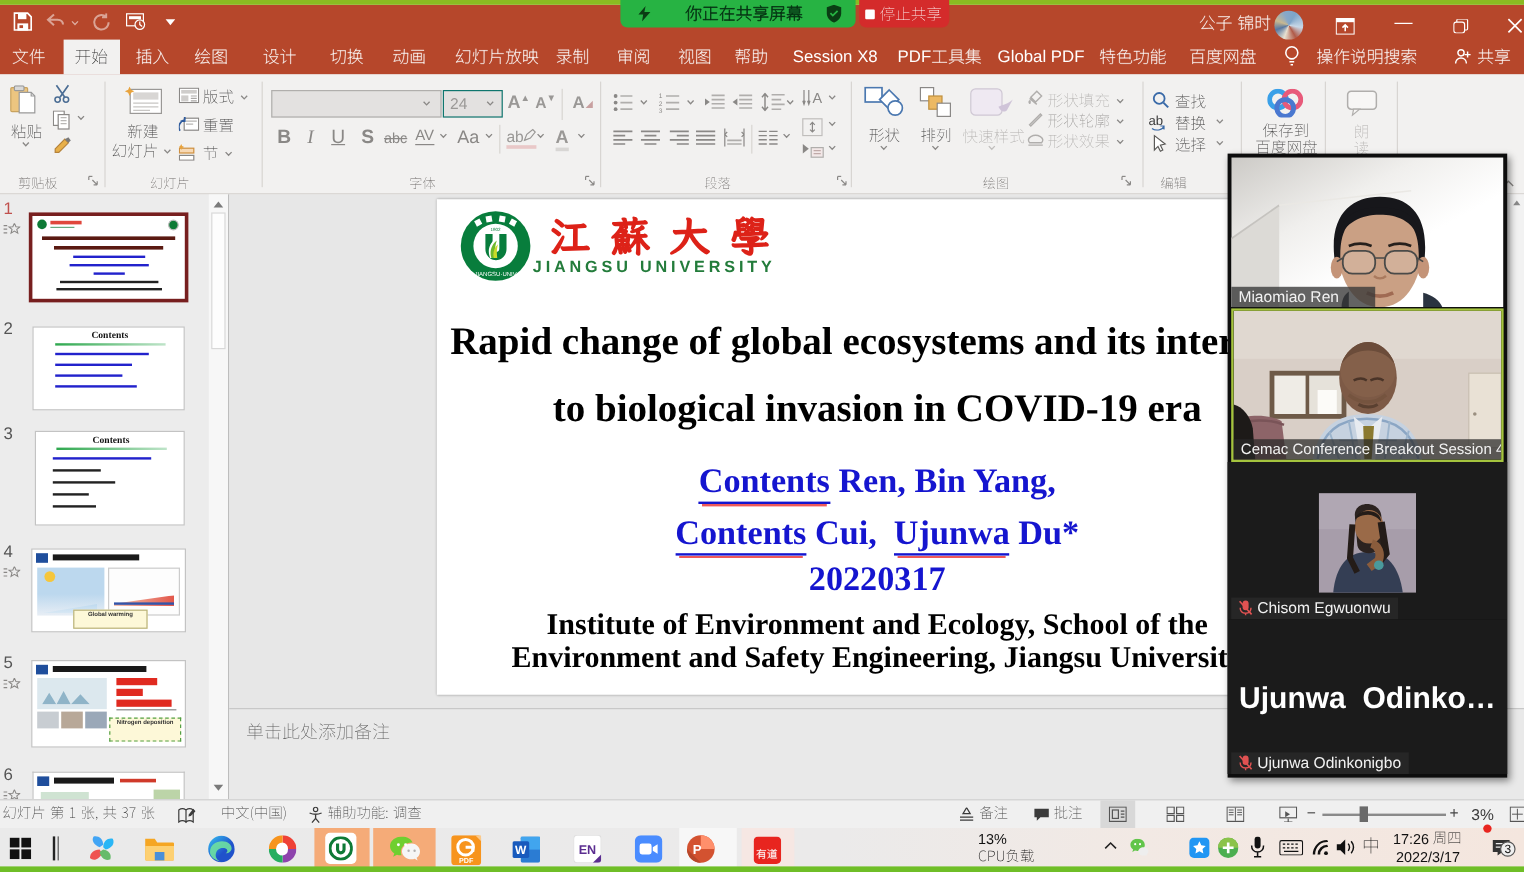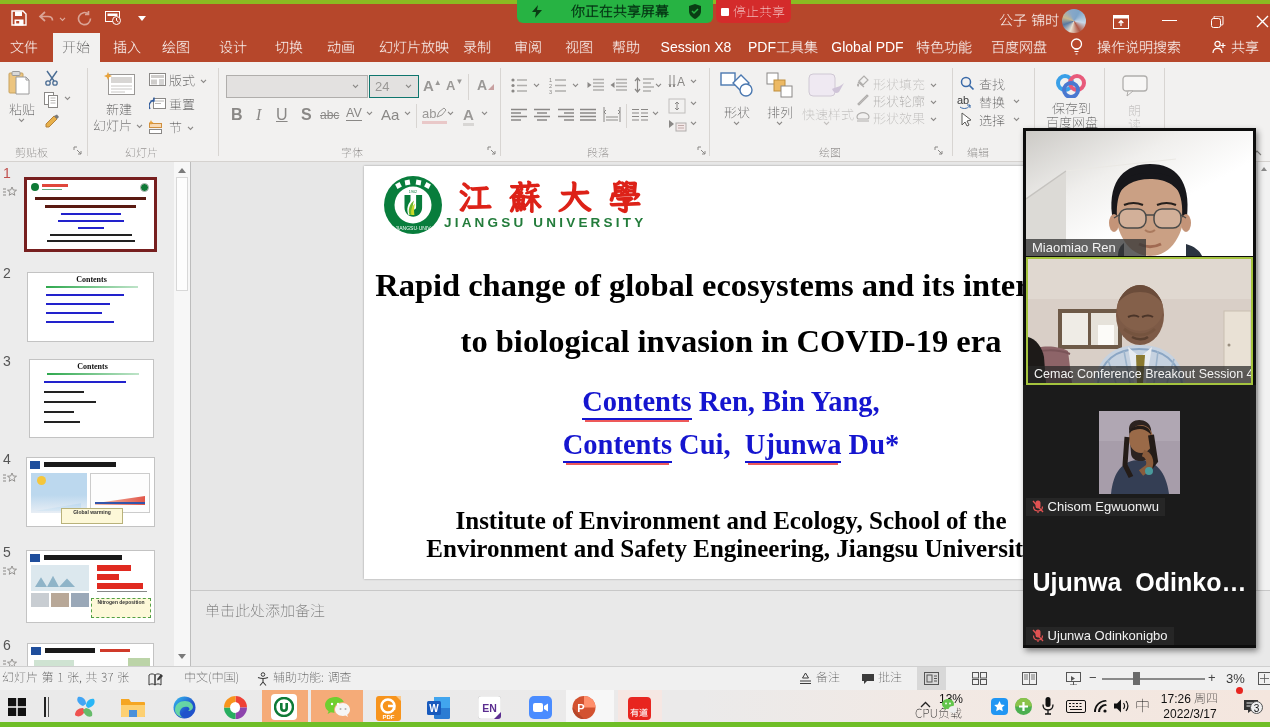--- a/index.html
+++ b/index.html
@@ -692,20 +692,21 @@
     </svg>
     <div class="abs" style="left:94px;top:13px"><svg class="" style="vertical-align:-6.1px;" width="201" height="36" viewBox="0 0 201 36" fill="#dd2218" stroke="#dd2218" stroke-width="50">
         <path transform="translate(0.0,29.9) scale(0.034000,-0.034000)" d="M135 -60H137Q150 -60 157.5 -47.0Q165 -34 178 -12Q212 46 241.5 103.5Q271 161 293.5 210.0Q316 259 328.5 292.5Q341 326 341 335Q341 345 334 345Q323 345 310 322Q271 255 218.5 173.5Q166 92 113 17Q97 -7 78 -14Q68 -17 68 -24Q68 -30 84.5 -42.5Q101 -55 135 -60ZM226 374Q237 374 248.5 390.0Q260 406 260 415Q260 421 244.5 434.5Q229 448 206.0 465.0Q183 482 159.0 498.0Q135 514 117.0 524.5Q99 535 94 535Q87 535 77.5 522.0Q68 509 68 500Q68 490 83 481Q112 462 145.5 435.5Q179 409 206 385Q219 374 226 374ZM379 19 944 37Q953 38 959.5 40.5Q966 43 966 50Q966 58 956.0 70.5Q946 83 933.0 92.5Q920 102 912 102Q909 102 901 100Q891 97 879.5 96.5Q868 96 854 95L662 89L665 568L861 580Q871 581 878.0 584.0Q885 587 885 594Q885 603 874.0 615.0Q863 627 849.5 636.0Q836 645 829 645Q824 645 816 642Q806 638 794.0 635.5Q782 633 770 632L446 612H434Q412 612 395 616Q394 616 393.5 616.5Q393 617 391 617Q384 617 384 611Q384 610 384.5 609.5Q385 609 385 608Q393 582 416 559Q420 555 438 555Q444 555 451.0 555.0Q458 555 466 556L601 564L596 87L358 79Q347 79 331.5 80.5Q316 82 301 85H297Q291 85 291 80Q291 76 297.0 64.0Q303 52 311.0 40.5Q319 29 323 24Q329 18 351 18Q357 18 364.0 18.5Q371 19 379 19ZM328 604Q340 621 340 628Q340 637 325 649Q314 659 292.0 677.0Q270 695 245.5 713.5Q221 732 201.5 745.0Q182 758 174.0 758.0Q166 758 159.5 750.0Q153 742 149.5 733.5Q146 725 146 723Q146 716 160 705Q191 682 223.5 653.5Q256 625 283 599Q296 586 304 586Q315 586 328 604Z"></path>
         <path transform="translate(50.0,29.9) scale(0.034000,-0.034000)" d="M133 70Q123 35 109.5 7.5Q96 -20 79 -46Q76 -50 76 -55Q76 -64 88.5 -74.5Q101 -85 112 -85Q121 -85 133.0 -65.0Q145 -45 155.5 -17.5Q166 10 173.0 34.0Q180 58 180 65Q180 75 172.0 79.0Q164 83 156.5 84.0Q149 85 148 85Q136 85 133 70ZM266 68Q260 86 246 86Q229 86 224.0 80.0Q219 74 219 69Q219 63 222 55Q231 28 236.5 3.5Q242 -21 245 -50Q247 -71 263 -71Q281 -71 290.0 -63.0Q299 -55 299 -48Q299 -47 291.0 -11.5Q283 24 266 68ZM412 -27Q412 -16 394.5 14.5Q377 45 354 82Q346 95 335 95Q333 95 320.5 91.5Q308 88 308 77Q308 71 313 61Q326 37 336.5 15.5Q347 -6 357 -35Q365 -55 375 -55Q384 -55 398.0 -45.5Q412 -36 412 -27ZM516 1Q516 6 505.5 24.0Q495 42 480.0 62.5Q465 83 451.0 98.0Q437 113 429 113Q420 113 411.0 106.0Q402 99 402.0 93.0Q402 87 409 78Q426 56 438.5 34.5Q451 13 462 -11Q469 -27 480 -27Q486 -27 501.0 -19.0Q516 -11 516 1ZM285 237V168L206 165L200 233ZM421 244 412 173 332 170 334 239ZM286 343V279L196 275L191 338ZM435 350 427 287 335 282 336 345ZM246 452 354 460Q340 441 327.5 423.5Q315 406 298 387L190 381L172 385Q192 401 210.5 417.5Q229 434 246 452ZM210 121 467 132Q475 133 480.0 134.0Q485 135 485.0 140.0Q485 145 480.0 153.5Q475 162 462 177L489 345Q490 350 492.5 354.5Q495 359 495 365Q495 372 484.0 383.5Q473 395 452 395H446L358 390Q372 404 384.5 418.0Q397 432 410 450Q413 455 420.0 460.0Q427 465 427.0 473.0Q427 481 418.5 489.0Q410 497 400.0 502.5Q390 508 383 508Q381 508 378.5 507.5Q376 507 374 507L289 500Q315 531 321.5 542.0Q328 553 328 557Q328 567 316.5 577.0Q305 587 292.0 594.5Q279 602 272 602Q262 602 262 587Q261 561 239.0 526.5Q217 492 186.0 455.5Q155 419 124.5 388.0Q94 357 74 339Q62 327 62 320Q62 315 68 315Q70 315 74.5 317.0Q79 319 92.5 328.0Q106 337 136 357Q138 350 139.5 340.5Q141 331 142 318L154 184Q155 174 155.5 165.5Q156 157 156 146V130Q156 126 155.5 123.5Q155 121 155 118Q155 105 164.0 97.5Q173 90 183.5 87.0Q194 84 198 84Q211 84 211 100V105ZM676 216V92Q676 53 674.5 21.0Q673 -11 668 -46Q667 -49 667.0 -52.0Q667 -55 667 -58Q667 -72 677.0 -81.5Q687 -91 698.5 -95.0Q710 -99 715 -99Q730 -99 730 -78V-48Q730 -19 729.5 27.0Q729 73 728.5 123.5Q728 174 728 217Q728 231 727.0 248.0Q726 265 725 278L724 290Q748 240 782.0 192.5Q816 145 850.5 106.5Q885 68 908 44Q916 36 923 36Q931 36 942.0 43.0Q953 50 961.5 58.0Q970 66 970 69Q970 75 962 81Q916 119 880.0 157.0Q844 195 812.0 238.0Q780 281 745 333L892 342Q910 344 910 354Q910 362 901.5 371.5Q893 381 882.0 388.0Q871 395 861 395Q854 395 845 392Q821 385 787 383L728 380L727 498Q753 506 778.0 516.5Q803 527 828 540Q836 544 836 553Q836 564 826.0 575.5Q816 587 804.5 595.0Q793 603 788.0 603.0Q783 603 781 598Q774 585 766.0 577.5Q758 570 750 565Q706 541 658.0 520.5Q610 500 552 481Q525 474 525 463Q525 455 545 455Q553 455 589.5 460.5Q626 466 673 481L674 376L583 370H569Q544 370 523 374Q520 375 516 375Q510 375 510 370Q510 367 511 365Q519 340 533.0 330.5Q547 321 568 321Q575 321 582.5 321.5Q590 322 600 323L648 327Q614 254 580.0 198.5Q546 143 506 92Q493 76 493 66Q493 60 499 60Q507 60 524.5 74.5Q542 89 564.0 113.0Q586 137 608.0 164.5Q630 192 647 219Q655 230 664.5 252.5Q674 275 680 289L679 276Q678 264 677.0 247.0Q676 230 676 216ZM628 652 892 667Q914 669 914 680Q914 687 906.5 697.5Q899 708 888.0 716.5Q877 725 866 725Q859 725 851 722Q831 715 801 714L647 705L664 760Q665 762 665 767Q665 777 654.5 785.5Q644 794 630.0 800.0Q616 806 604.5 809.5Q593 813 591 813Q583 813 583 807Q583 804 586 798Q591 789 592.5 781.0Q594 773 594 766V759Q591 732 585 702L410 692L400 761Q399 770 391.5 777.0Q384 784 362 788Q346 791 335 791Q314 791 314 782Q314 777 321 770Q330 761 336.5 748.5Q343 736 344 730L350 688L149 677Q145 677 140.5 676.5Q136 676 132 676Q113 676 96 680Q94 681 90 681Q82 681 82 675Q82 672 88.5 658.5Q95 645 107 634Q117 625 141 625Q146 625 151.5 625.0Q157 625 164 626L358 637L360 625Q361 620 361.0 615.5Q361 611 361 606V584Q361 569 372.0 561.5Q383 554 395.0 551.5Q407 549 411 549Q428 549 428 567V573L418 640L573 649Q560 601 554.5 580.5Q549 560 548.0 555.5Q547 551 547 549Q547 531 558 531Q564 531 572.5 539.5Q581 548 594.5 574.0Q608 600 628 652Z"></path>
         <path transform="translate(100.0,29.9) scale(0.034000,-0.034000)" d="M530 437 872 456Q883 457 891.0 461.5Q899 466 899 475Q899 485 887.5 497.0Q876 509 862.5 518.0Q849 527 841 527Q836 527 832 525Q822 521 813.0 519.0Q804 517 793 516L502 499Q510 555 514.5 614.0Q519 673 521 736V739Q521 755 509.0 765.0Q497 775 481.0 780.5Q465 786 452.5 788.0Q440 790 438 790Q428 790 428 783Q428 778 432 771Q439 760 443.0 748.0Q447 736 447 721Q447 663 443.0 605.5Q439 548 430 495L172 480H159Q148 480 136.5 481.0Q125 482 114 484Q113 484 112.0 484.5Q111 485 110 485Q103 485 103 479Q103 475 104 473Q115 444 127.0 431.0Q139 418 163 418Q170 418 178.0 418.5Q186 419 194 419L418 431Q408 389 387.5 332.5Q367 276 327.0 212.5Q287 149 221.0 84.0Q155 19 55 -41Q33 -54 33 -65Q33 -73 45 -73Q49 -73 76.0 -63.0Q103 -53 145.0 -30.5Q187 -8 236.0 28.0Q285 64 333.5 116.5Q382 169 421.5 239.5Q461 310 483 400Q532 299 587.5 222.0Q643 145 697.5 90.0Q752 35 798.0 0.5Q844 -34 873.0 -50.5Q902 -67 906 -67Q914 -67 928.5 -57.0Q943 -47 954.5 -35.5Q966 -24 966 -19Q966 -12 948 -3Q858 41 780.0 108.5Q702 176 639.0 260.5Q576 345 530 437Z"></path>
         <path transform="translate(150.0,29.9) scale(0.034000,-0.034000)" d="M552 112 919 126Q926 127 931.5 130.0Q937 133 937 140Q937 144 929.5 155.0Q922 166 909.0 176.0Q896 186 880 186Q873 186 870 185Q854 181 837.5 178.5Q821 176 799 175L539 165L532 183Q576 203 614.5 224.0Q653 245 697 278Q702 281 710.5 286.0Q719 291 719 299Q719 303 713.0 312.0Q707 321 696.0 329.0Q685 337 669 337Q665 337 660.5 336.5Q656 336 650 336L334 318H320Q308 318 296.5 319.0Q285 320 275 323Q272 324 268 324Q258 324 258 317Q258 314 261 309Q269 295 282.5 281.0Q296 267 323 267Q330 267 337.0 267.0Q344 267 354 268L625 286Q600 267 573.5 252.5Q547 238 511 222Q500 241 487 241Q484 241 475.0 238.5Q466 236 458.0 230.5Q450 225 450 217Q450 212 457 201Q469 185 479 162L153 149H140Q125 149 112.5 150.5Q100 152 85 155Q84 155 82.5 155.5Q81 156 80 156Q73 156 73 150Q73 146 74 144Q76 140 81.5 128.5Q87 117 100.0 107.0Q113 97 134 97Q140 97 147.0 97.5Q154 98 163 98L494 110Q500 76 500 37Q500 8 497 -21Q497 -22 496.5 -23.5Q496 -25 496 -26Q493 -32 488 -32Q481 -32 456.0 -25.5Q431 -19 400.5 -9.0Q370 1 348 9Q330 15 321.0 15.0Q312 15 312 10Q312 3 327.0 -10.5Q342 -24 365.0 -39.5Q388 -55 413.5 -69.0Q439 -83 462.0 -92.0Q485 -101 498 -101Q508 -101 523.0 -94.0Q538 -87 549.5 -63.0Q561 -39 561 12Q561 19 560.5 25.5Q560 32 560 39Q559 59 557.0 77.5Q555 96 552 112ZM499 503Q513 493 526.5 481.0Q540 469 553 458Q564 449 572 449Q581 449 590.5 462.5Q600 476 600.0 484.0Q600 492 586.0 503.5Q572 515 557.0 525.0Q542 535 538 537Q539 538 550.5 549.5Q562 561 574.0 574.5Q586 588 586 593Q586 602 577.5 611.0Q569 620 558.0 626.0Q547 632 540 632Q532 632 530 624Q529 615 522.5 600.5Q516 586 496 563Q464 584 448.5 593.0Q433 602 427.5 604.0Q422 606 420 606Q415 606 406.5 596.0Q398 586 398 578Q398 571 411.0 564.0Q424 557 437.0 548.0Q450 539 464 528Q451 512 434.0 496.5Q417 481 400 468Q375 449 375 440Q375 435 382 435Q387 435 398.5 438.5Q410 442 434.0 456.5Q458 471 499 503ZM500 681Q522 665 547 643Q557 633 566.0 633.0Q575 633 584.0 647.0Q593 661 593 667Q593 672 586.0 681.0Q579 690 541 715Q552 724 562.5 736.0Q573 748 584 758Q588 762 588 769Q588 783 572.0 797.0Q556 811 545 811Q537 811 534 803Q526 778 513.5 760.5Q501 743 499 741Q459 768 441.0 777.0Q423 786 417 786Q409 786 400 774Q394 765 394 759Q394 754 397.5 750.5Q401 747 405 744Q419 736 434.5 725.5Q450 715 466 704Q437 672 404 645Q383 628 383 618Q383 613 390 613Q403 613 425.0 626.5Q447 640 468.5 656.5Q490 673 500 681ZM163 368 845 401Q834 376 820.0 355.0Q806 334 785 308Q772 292 772 281Q772 273 780 273Q785 273 800.0 281.0Q815 289 843.0 315.0Q871 341 912 394Q914 397 920.0 402.5Q926 408 926 416Q926 429 912.5 440.0Q899 451 885 451Q881 451 876.5 450.5Q872 450 866 450L799 447L827 730Q827 735 828.5 739.0Q830 743 830 747Q830 758 821.0 765.0Q812 772 801.5 775.5Q791 779 785 779H777L660 770H649Q632 770 617 773Q614 774 611 774Q606 774 606 769Q606 768 608.5 756.0Q611 744 621.5 732.0Q632 720 655 720Q660 720 664.5 720.5Q669 721 674 721L763 727L759 665L665 658H655Q639 658 622 661Q621 661 619.5 661.5Q618 662 617 662Q611 662 611 656Q611 655 614.5 644.0Q618 633 628.0 622.5Q638 612 658 612Q662 612 665.5 612.5Q669 613 673 613L755 619L751 562L661 556H651Q636 556 619 559Q618 559 616.5 559.5Q615 560 614 560Q608 560 608 555L611 544Q614 532 623.5 520.5Q633 509 651 509Q656 509 660.5 509.5Q665 510 670 510L748 515L742 444L258 419L252 494L364 502Q388 504 388 517Q388 526 378.5 534.0Q369 542 358.5 547.5Q348 553 343 553Q339 553 333 551Q319 545 299 544L248 540L244 597L358 606Q381 608 381 620Q381 626 368.0 641.5Q355 657 338 657Q334 657 331.5 656.5Q329 656 326 655Q308 650 291 648L241 643L237 695Q271 706 299.5 719.0Q328 732 365 751Q372 755 372.0 763.0Q372 771 365.0 784.0Q358 797 349.0 807.5Q340 818 332 818Q325 818 322 808Q317 795 292.0 773.5Q267 752 227 738Q188 753 177 753Q169 753 169 746Q169 740 174 725Q177 715 179.5 699.0Q182 683 183 666L203 416L172 415L175 433Q176 437 176 443Q176 450 172.0 456.0Q168 462 154 466Q151 466 148.5 466.5Q146 467 144 467Q131 467 128.0 462.0Q125 457 123 446Q116 402 103.5 359.5Q91 317 71 279Q68 275 68 269Q68 259 83.0 247.5Q98 236 113 236Q118 236 123.5 242.5Q129 249 138.5 276.5Q148 304 163 368Z"></path>
       </svg></div>
     <div class="abs" style="left:80px;top:49px;font-size:13.5px;font-weight:bold;color:#237c3b;letter-spacing:3.2px">JIANGSU UNIVERSITY</div>
     <div class="abs tserif" style="left:0;top:91px;width:734px;text-align:center;font-size:32.5px;line-height:56px;font-weight:bold;color:#000;white-space:nowrap">Rapid change of global ecosystems and its intercept<br>to biological invasion in COVID-19 era</div>
     <div class="abs tserif" style="left:0;top:214px;width:734px;text-align:center;font-size:28.5px;line-height:43px;font-weight:bold;color:#1515cf"><span class="ul">Contents</span> Ren, Bin Yang,<br><span class="ul">Contents</span> Cui,&nbsp; <span class="ul">Ujunwa</span> Du*</div>
+    <div class="abs tserif" style="left:0;top:296px;width:734px;text-align:center;font-size:28.5px;line-height:43px;font-weight:bold;color:#1515cf">20220317</div>
     <div class="abs tserif" style="left:0;top:341px;width:734px;text-align:center;font-size:25px;line-height:27.5px;font-weight:bold;color:#000;white-space:nowrap">Institute of Environment and Ecology, School of the<br>Environment and Safety Engineering, Jiangsu University</div>
   </div>
   <div id="notes" class="abs">
     <div class="ph"><svg class="" style="vertical-align:-2.8px;" width="121" height="16" viewBox="0 0 121 16" fill="#595959">
         <path transform="translate(0.0,13.2) scale(0.015000,-0.015000)" d="M482 643H513V-71H482ZM189 452V305H819V452ZM189 626V481H819V626ZM160 656H849V276H160ZM60 152H943V123H60ZM255 813 279 826Q311 791 343.0 748.5Q375 706 390 675L366 659Q350 690 318.5 734.0Q287 778 255 813ZM736 829 765 815Q737 769 701.5 718.0Q666 667 635 631L613 644Q633 668 656.0 701.0Q679 734 700.5 768.0Q722 802 736 829Z"></path>
         <path transform="translate(15.0,13.2) scale(0.015000,-0.015000)" d="M157 659H850V629H157ZM81 430H923V401H81ZM485 830H515V5H485ZM806 304H834V-71H806ZM163 306H193V27H819V-3H163Z"></path>
         <path transform="translate(30.0,13.2) scale(0.015000,-0.015000)" d="M334 510H525V480H334ZM326 830H355V25L326 19ZM143 633H173V-5L143 -10ZM55 -16Q113 -6 190.0 8.0Q267 22 354.5 38.0Q442 54 531 71L533 39Q448 24 362.0 8.0Q276 -8 199.0 -22.5Q122 -37 62 -49ZM889 610 917 588Q878 556 827.0 523.5Q776 491 719.5 460.0Q663 429 608 401Q606 406 602.0 412.5Q598 419 594 424Q648 451 703.5 483.0Q759 515 808.0 547.5Q857 580 889 610ZM589 830H622V64Q622 27 633.0 14.5Q644 2 684 2Q693 2 717.5 2.0Q742 2 772.0 2.0Q802 2 828.5 2.0Q855 2 867 2Q893 2 905.5 18.0Q918 34 923.0 75.5Q928 117 930 194Q938 188 946.0 184.5Q954 181 961 179Q958 101 951.0 56.0Q944 11 925.0 -7.5Q906 -26 867 -26Q860 -26 834.0 -26.0Q808 -26 775.5 -26.0Q743 -26 717.0 -26.0Q691 -26 685 -26Q648 -26 627.0 -19.0Q606 -12 597.5 8.0Q589 28 589 66Z"></path>
         <path transform="translate(45.0,13.2) scale(0.015000,-0.015000)" d="M227 671H470V642H227ZM460 671H466L473 673L491 666Q464 467 404.0 324.0Q344 181 258.5 85.0Q173 -11 69 -68Q66 -65 62.0 -60.5Q58 -56 53.5 -51.5Q49 -47 45 -45Q149 10 233.5 103.0Q318 196 377.0 334.5Q436 473 460 663ZM205 557Q232 410 277.5 310.0Q323 210 382.5 149.0Q442 88 511.0 55.5Q580 23 654.5 12.0Q729 1 804 1Q812 1 831.0 1.0Q850 1 873.0 1.0Q896 1 916.5 1.0Q937 1 948 1Q945 -3 942.0 -8.5Q939 -14 937.0 -19.0Q935 -24 934 -29H907H803Q723 -29 645.0 -17.0Q567 -5 496.0 28.5Q425 62 364.0 125.5Q303 189 256.0 292.0Q209 395 180 547ZM245 824 276 813Q259 716 232.5 626.0Q206 536 170.5 460.0Q135 384 91 327Q87 330 80.0 335.0Q73 340 67 343Q110 398 144.5 473.5Q179 549 205.0 638.5Q231 728 245 824ZM670 556 692 569Q733 528 776.5 480.5Q820 433 857.5 387.5Q895 342 919 307L895 291Q872 326 835.0 372.0Q798 418 754.5 466.5Q711 515 670 556ZM641 826H672V103H641Z"></path>
         <path transform="translate(60.0,13.2) scale(0.015000,-0.015000)" d="M419 295 444 286Q432 246 413.5 202.5Q395 159 369.5 119.5Q344 80 309 52L285 69Q319 96 345.0 134.0Q371 172 389.5 214.0Q408 256 419 295ZM655 272 681 278Q698 245 712.0 206.0Q726 167 736.0 130.0Q746 93 750 64L721 56Q717 86 707.0 123.0Q697 160 683.5 199.0Q670 238 655 272ZM776 297 801 309Q833 271 864.5 227.0Q896 183 921.5 140.0Q947 97 961 63L934 49Q920 84 895.0 127.5Q870 171 839.0 215.5Q808 260 776 297ZM706 549Q732 497 773.0 449.0Q814 401 862.5 362.5Q911 324 959 301Q956 298 951.5 294.0Q947 290 943.5 285.5Q940 281 937 277Q889 302 839.5 343.0Q790 384 748.0 434.5Q706 485 679 538ZM273 560H944V530H273ZM317 767H913V737H317ZM544 405H574V-25Q574 -44 568.0 -53.0Q562 -62 546 -66Q530 -70 498.0 -71.0Q466 -72 413 -72Q412 -66 408.0 -58.0Q404 -50 400 -43Q447 -44 481.0 -44.0Q515 -44 525 -43Q536 -43 540.0 -39.5Q544 -36 544 -26ZM96 798 115 818Q144 804 174.0 785.0Q204 766 230.5 746.0Q257 726 274 709L255 684Q239 702 212.5 722.5Q186 743 155.5 763.0Q125 783 96 798ZM48 526 65 548Q97 536 129.5 519.0Q162 502 190.0 484.0Q218 466 236 450L220 425Q201 441 172.5 459.5Q144 478 111.5 495.5Q79 513 48 526ZM72 -37Q92 -1 116.5 48.5Q141 98 165.0 152.5Q189 207 209 257L232 239Q213 192 190.0 139.0Q167 86 143.5 35.5Q120 -15 98 -56ZM570 759 601 753Q580 654 539.0 562.5Q498 471 432.5 395.5Q367 320 273 268Q271 272 267.5 276.0Q264 280 260.5 284.0Q257 288 254 291Q346 341 409.5 414.0Q473 487 512.5 576.0Q552 665 570 759Z"></path>
         <path transform="translate(75.0,13.2) scale(0.015000,-0.015000)" d="M598 46H885V17H598ZM57 631H459V602H57ZM584 696H903V-53H873V667H614V-60H584ZM449 631H478Q478 631 478.0 626.5Q478 622 478.0 617.0Q478 612 478 609Q475 436 472.0 319.5Q469 203 464.5 131.0Q460 59 452.5 21.5Q445 -16 433 -31Q423 -45 410.5 -50.5Q398 -56 378 -57Q359 -58 326.5 -57.0Q294 -56 261 -53Q260 -46 258.5 -37.5Q257 -29 252 -23Q293 -26 327.0 -26.5Q361 -27 374 -27Q385 -28 393.0 -25.5Q401 -23 407 -14Q416 -2 422.5 35.5Q429 73 434.0 146.0Q439 219 442.5 336.0Q446 453 449 622ZM222 818H251Q250 689 245.5 560.0Q241 431 224.0 312.5Q207 194 169.0 95.5Q131 -3 64 -72Q61 -69 56.0 -66.5Q51 -64 46.0 -61.5Q41 -59 37 -57Q90 -5 124.5 68.5Q159 142 179.0 230.0Q199 318 208.0 416.0Q217 514 219.5 616.0Q222 718 222 818Z"></path>
@@ -884,21 +885,21 @@
     </svg>
     <div class="abs" style="left:618px;top:0;width:44px;height:33px;background:#f6e7e3"></div>
     <svg class="abs" style="left:628px;top:7px" width="23" height="23" viewBox="0 0 23 23">
       <rect width="23" height="23" rx="4" fill="#e8251f"></rect>
     </svg>
     <div class="abs" style="left:630px;top:12px"><svg class="" style="vertical-align:-2.1px;" width="19" height="10" viewBox="0 0 19 10" fill="#ffffff" stroke="#ffffff" stroke-width="45">
         <path transform="translate(0.0,7.9) scale(0.009000,-0.009000)" d="M72 692H932V663H72ZM291 338H795V309H291ZM274 510H789V480H303V-70H274ZM779 510H809V-13Q809 -35 802.0 -45.5Q795 -56 775 -61Q756 -65 714.5 -65.0Q673 -65 605 -65Q604 -59 600.0 -50.5Q596 -42 592 -35Q633 -36 666.0 -36.5Q699 -37 722.5 -36.5Q746 -36 756 -36Q770 -35 774.5 -30.0Q779 -25 779 -13ZM417 830 445 822Q412 716 360.5 612.5Q309 509 237.0 419.0Q165 329 72 262Q71 266 67.5 270.0Q64 274 61.0 278.0Q58 282 55 285Q123 333 179.5 395.0Q236 457 281.5 528.0Q327 599 361.0 675.5Q395 752 417 830ZM291 165H795V135H291Z"></path>
         <path transform="translate(9.0,7.9) scale(0.009000,-0.009000)" d="M310 685H941V656H310ZM606 676 639 670Q627 634 613.5 595.0Q600 556 586 527L559 532Q571 562 585.0 603.5Q599 645 606 676ZM782 829 814 818Q791 781 764.5 739.0Q738 697 714 668L688 677Q705 698 722.5 725.0Q740 752 756.0 779.5Q772 807 782 829ZM429 819 453 831Q478 804 500.5 770.5Q523 737 532 711L508 697Q498 723 476.0 757.0Q454 791 429 819ZM245 475V87H216V446H56V475ZM84 776 108 790Q136 766 164.0 736.5Q192 707 216.5 678.5Q241 650 256 627L231 611Q217 634 192.5 662.5Q168 691 140.0 721.0Q112 751 84 776ZM225 97Q248 97 268.5 79.5Q289 62 327 37Q373 9 434.5 0.5Q496 -8 579 -8Q644 -8 711.5 -6.0Q779 -4 841.0 -1.0Q903 2 951 6Q949 2 947.0 -3.5Q945 -9 943.5 -15.0Q942 -21 941 -26Q912 -28 865.5 -29.5Q819 -31 766.0 -32.5Q713 -34 663.5 -35.0Q614 -36 579 -36Q491 -36 426.5 -26.0Q362 -16 313 15Q285 33 263.0 52.0Q241 71 225 71Q207 71 184.5 56.5Q162 42 135.5 16.5Q109 -9 80 -43L59 -21Q106 28 147.5 62.5Q189 97 225 97ZM420 377V264H817V377ZM420 234V120H817V234ZM420 519V407H817V519ZM390 548H846V90H390Z"></path>
       </svg></div>
 
-    <div class="abs" style="left:891px;top:2px;width:72px;text-align:right;font-size:12px;color:#111;line-height:15px">13%<br><svg class="" style="vertical-align:-2.4px;" width="48" height="13" viewBox="0 0 48 13" fill="#111111">
+    <div class="abs" style="left:815px;top:2px;width:72px;text-align:left;font-size:12px;color:#111;line-height:15px">13%<br><svg class="" style="vertical-align:-2.4px;" width="48" height="13" viewBox="0 0 48 13" fill="#111111">
         <path transform="translate(0.0,10.6) scale(0.012000,-0.012000)" d="M362 -13Q295 -13 240.0 13.5Q185 40 145.0 90.0Q105 140 83.5 209.5Q62 279 62 365Q62 451 84.0 520.0Q106 589 146.0 638.0Q186 687 242.5 713.0Q299 739 368 739Q431 739 478.0 712.5Q525 686 553 653L530 628Q501 662 460.0 683.0Q419 704 368 704Q285 704 225.0 662.5Q165 621 133.0 545.0Q101 469 101 365Q101 261 133.0 184.0Q165 107 224.0 64.5Q283 22 364 22Q421 22 466.0 45.0Q511 68 552 114L575 90Q534 42 483.5 14.5Q433 -13 362 -13Z"></path>
         <path transform="translate(7.4,10.6) scale(0.012000,-0.012000)" d="M110 0V726H285Q368 726 426.0 706.5Q484 687 514.5 644.0Q545 601 545 528Q545 458 515.0 412.0Q485 366 428.0 343.0Q371 320 289 320H147V0ZM147 353H276Q392 353 448.5 393.5Q505 434 505 528Q505 623 447.5 658.0Q390 693 272 693H147Z"></path>
         <path transform="translate(14.6,10.6) scale(0.012000,-0.012000)" d="M346 -13Q302 -13 259.5 0.0Q217 13 183.0 45.0Q149 77 128.5 132.5Q108 188 108 272V726H145V280Q145 181 173.5 124.5Q202 68 248.0 45.0Q294 22 346 22Q400 22 446.5 45.0Q493 68 522.0 124.5Q551 181 551 280V726H587V272Q587 188 566.5 132.5Q546 77 511.0 45.0Q476 13 433.0 0.0Q390 -13 346 -13Z"></path>
         <path transform="translate(22.9,10.6) scale(0.012000,-0.012000)" d="M341 748H655V719H318ZM374 829 409 823Q378 770 333.0 710.5Q288 651 229.0 593.5Q170 536 98 487Q95 491 91.0 494.5Q87 498 83.0 501.5Q79 505 75 507Q146 554 203.5 610.0Q261 666 304.5 723.0Q348 780 374 829ZM646 748H652L658 750L676 737Q658 699 633.0 659.5Q608 620 581.0 585.0Q554 550 529 523Q526 525 519.5 529.0Q513 533 507 535Q532 561 558.5 596.5Q585 632 608.0 670.0Q631 708 646 741ZM530 110 549 130Q614 102 678.5 71.0Q743 40 800.0 10.0Q857 -20 900 -47L877 -69Q836 -42 780.5 -12.0Q725 18 661.0 49.5Q597 81 530 110ZM492 433H523Q517 346 503.0 276.0Q489 206 462.0 150.5Q435 95 389.0 53.0Q343 11 273.0 -19.0Q203 -49 102 -69Q100 -64 95.0 -56.0Q90 -48 85 -44Q184 -26 253.0 2.5Q322 31 366.5 71.5Q411 112 436.5 165.0Q462 218 474.5 284.5Q487 351 492 433ZM217 544H800V117H770V515H246V117H217Z"></path>
         <path transform="translate(34.9,10.6) scale(0.012000,-0.012000)" d="M736 783 756 799Q781 783 806.5 762.5Q832 742 854.0 721.0Q876 700 888 682L868 664Q849 690 811.5 724.0Q774 758 736 783ZM62 595H945V566H62ZM115 738H548V709H115ZM328 832H358V585H328ZM625 829H656Q656 671 665.5 537.0Q675 403 693.5 298.0Q712 193 738.5 119.0Q765 45 800.0 6.5Q835 -32 877 -32Q900 -32 910.5 8.0Q921 48 925 145Q930 141 938.5 137.0Q947 133 953 131Q950 59 942.0 16.5Q934 -26 918.5 -44.5Q903 -63 875 -63Q832 -63 797.0 -33.0Q762 -3 735.0 53.5Q708 110 687.5 189.5Q667 269 653.5 368.5Q640 468 633.0 584.0Q626 700 625 829ZM858 506 885 497Q853 388 803.5 281.5Q754 175 688.0 85.0Q622 -5 540 -67Q535 -63 528.0 -57.5Q521 -52 515 -48Q596 12 662.0 101.0Q728 190 777.5 294.5Q827 399 858 506ZM79 442H595V412H79ZM358 371H388V-66H358ZM137 226Q136 230 134.5 236.0Q133 242 131.5 248.0Q130 254 127 258Q137 260 147.0 274.0Q157 288 168 310Q176 324 194.5 362.0Q213 400 233.5 450.5Q254 501 269 552L301 543Q282 488 260.0 434.5Q238 381 214.0 333.5Q190 286 165 247V246Q165 246 161.0 244.0Q157 242 151.0 239.0Q145 236 141.0 232.5Q137 229 137 226ZM137 226V255L167 268H567V238H215Q181 238 162.5 234.5Q144 231 137 226ZM75 74Q137 80 221.0 88.5Q305 97 401.5 107.5Q498 118 596 129V100Q502 90 407.5 79.5Q313 69 228.5 59.5Q144 50 80 42Z"></path>
       </svg></div>
     <svg class="abs" style="left:920px;top:11px" width="11" height="7" viewBox="0 0 11 7">
       <path d="M1 6l4.5-4.5L10 6" stroke="#222" stroke-width="1.3" fill="none"></path>
     </svg>
     <svg class="abs" style="left:941px;top:9px" width="17" height="15" viewBox="0 0 17 15">

